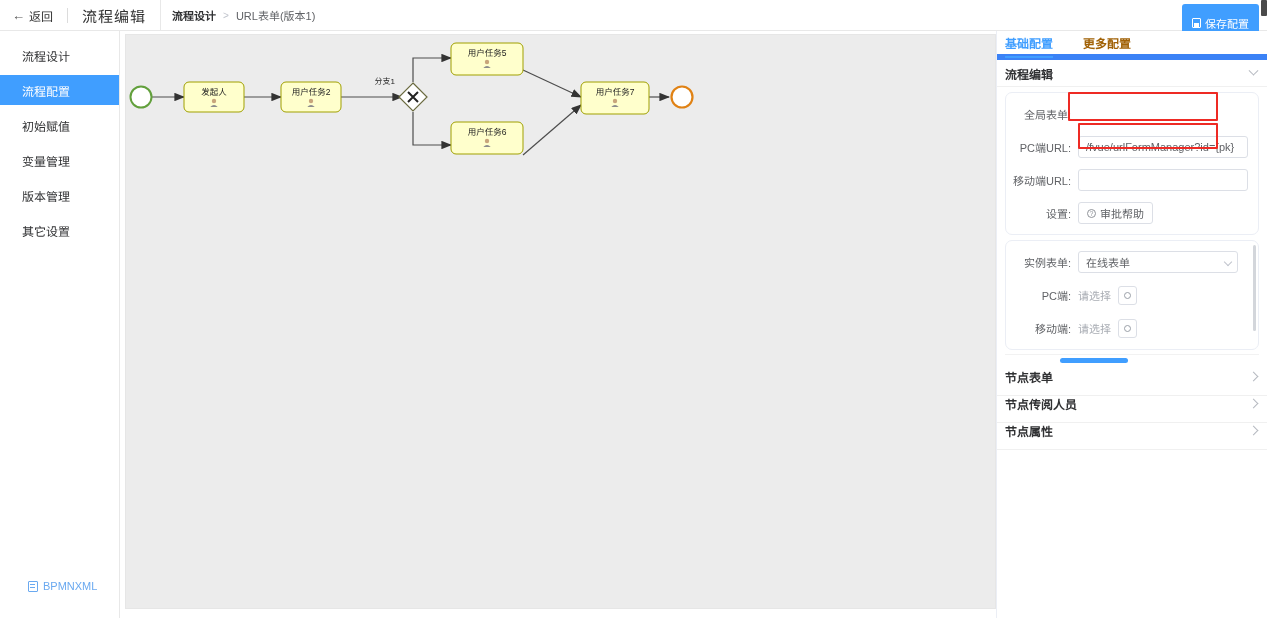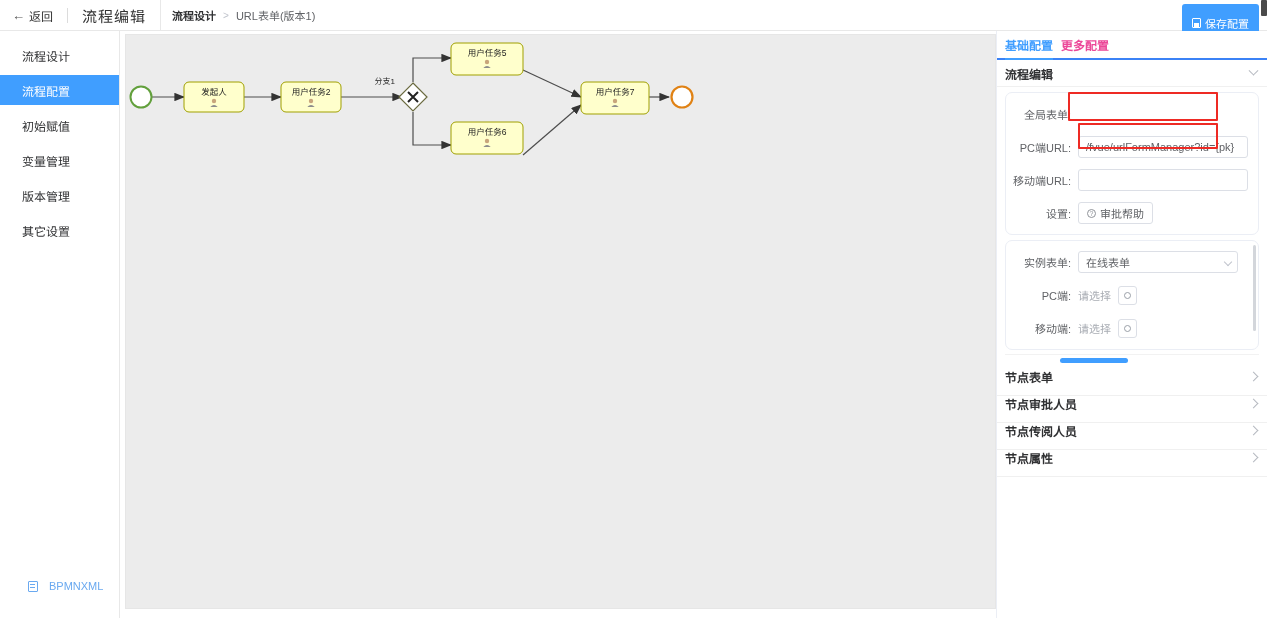--- a/index.html
+++ b/index.html
@@ -63,21 +63,21 @@
     position:absolute; left:0; top:31px; width:120px; height:587px;
     background:#fff; border-right:1px solid #e8e8e8;
   }
   .side-item {
     height:30px; display:flex; align-items:center; padding-left:22px;
     font-size:12px; color:#303133; cursor:pointer; margin-bottom:0;
   }
   .side-item.active { background:#409eff; color:#fff; }
   .bpmn-link {
     position:absolute; left:0; bottom:26px; width:120px;
-    display:flex; align-items:center; gap:11px; padding-left:28px;
+    display:flex; align-items:center; gap:5px; padding-left:28px;
     color:#6aa9f0; font-size:11px; cursor:pointer;
   }
   .bpmn-ic {
     width:10px; height:11px; border:1.4px solid #6aa9f0; border-radius:1px;
     position:relative; flex:none;
   }
   .bpmn-ic::after {
     content:""; position:absolute; left:1px; top:2px; width:5px; height:1.4px;
     background:#6aa9f0; box-shadow:0 3px 0 #6aa9f0;
   }
@@ -88,25 +88,25 @@
     background:#ececec; border:1px solid #e6e6e6;
   }
   .canvas-svg { position:absolute; left:0; top:0; }
 
   
   .rpanel {
     position:absolute; right:0; top:31px; width:271px; height:587px;
     background:#fff; border-left:1px solid #ebeef5;
   }
   .tabs {
-    display:flex; gap:8px; padding:0 6px 0 8px; height:29px;
-    border-bottom:2px solid #3b82f6; align-items:center;
+    display:flex; gap:30px; padding:0 6px 0 8px; height:29px;
+    border-bottom:6px solid #3b82f6; align-items:center;
   }
   .tab {
-    font-size:12px; color:#ec4899; cursor:pointer; position:relative;
+    font-size:12px; color:#a16207; cursor:pointer; position:relative;
     height:29px; display:flex; align-items:center; font-weight:bold;
   }
   .tab.active { color:#409eff; }
   .tab.active::after {
     content:""; position:absolute; left:0; right:0; bottom:-1px; height:2px; background:#409eff;
   }
   .sect-head {
     display:flex; align-items:center; justify-content:space-between;
     padding:0 10px 0 8px; height:27px; font-size:12px; font-weight:bold; color:#303133;
     border-bottom:1px solid #f0f0f0; cursor:pointer;
@@ -405,24 +405,20 @@
       <div class="hthumb"></div>
     </div>
 
     <div style="height:5px"></div>
 
     <div class="acc-row">
       <span>节点表单</span>
       <span class="chev right"></span>
     </div>
     <div class="acc-row">
-      <span>节点审批人员</span>
-      <span class="chev right"></span>
-    </div>
-    <div class="acc-row">
       <span>节点传阅人员</span>
       <span class="chev right"></span>
     </div>
     <div class="acc-row">
       <span>节点属性</span>
       <span class="chev right"></span>
     </div>
 
   </div>
 </div>

